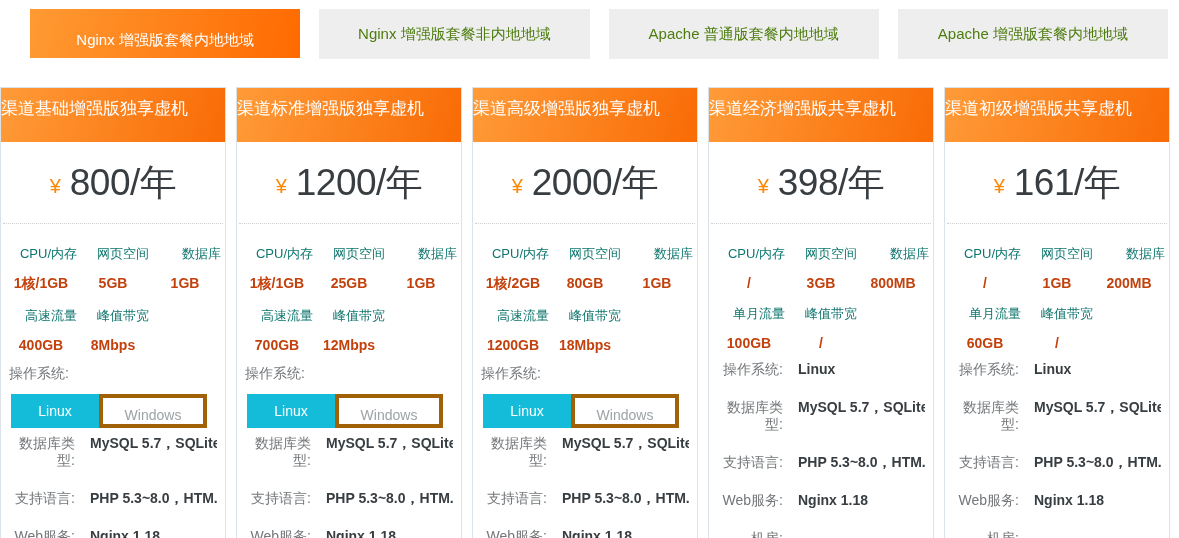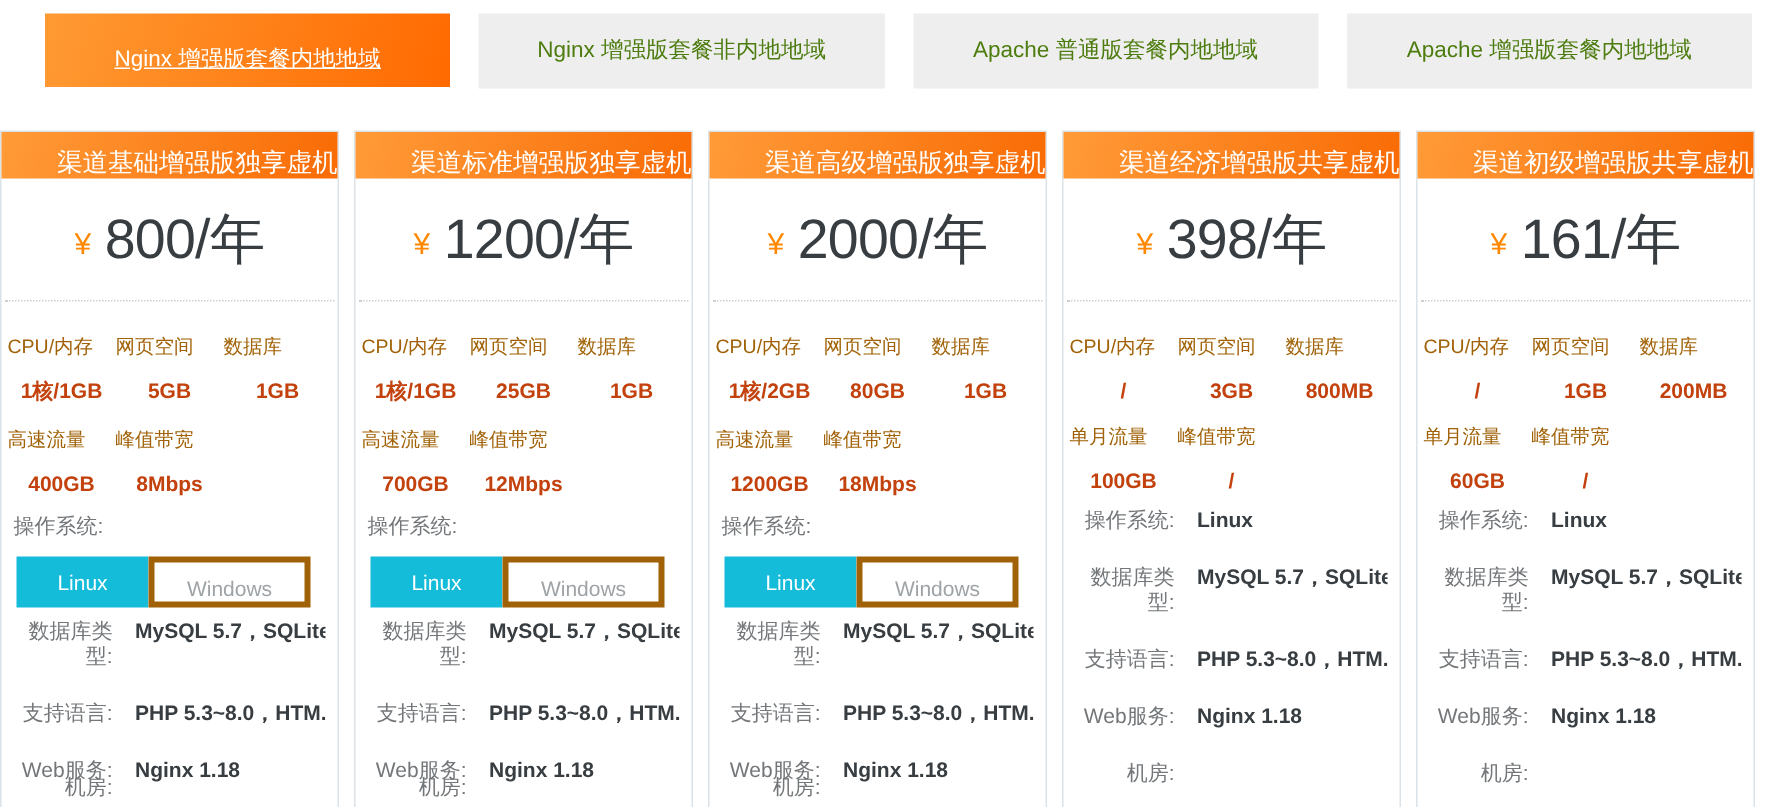--- a/index.html
+++ b/index.html
@@ -4,35 +4,35 @@
 <style>
   * { margin:0; padding:0; box-sizing:border-box; }
   html,body { width:1179px; height:538px; overflow:hidden; background:#fff;
     font-family:"Liberation Sans", sans-serif; }
 
   
   .tabs { display:flex; align-items:center; gap:19px; padding:3px 11px 0 30px; height:64px; }
   .tab { flex:1; height:50px; line-height:50px; text-align:center;
     background:#eeeeee; color:#4d7c0f; font-size:15px; cursor:pointer; white-space:nowrap; }
   .tab.active { height:49px; line-height:61px;
-    background:linear-gradient(105deg,#ff9a33 0%,#ff6a00 100%); color:#fff;text-decoration:underline; }
+    background:linear-gradient(105deg,#ff9a33 0%,#ff6a00 100%); color:#fff; }
 
   
   .cards { display:flex; gap:10px; padding:23px 9px 0 0; align-items:flex-start; }
   .card { flex:1; border:1px solid #dbe2e8; background:#fff; height:492px; min-width:0; }
-  .card-header { height:31px; line-height:41px; text-align:right; color:#fff;
+  .card-header { height:54px; line-height:41px; text-align:left; color:#fff;
     font-size:17px; font-weight:500; white-space:nowrap; overflow:hidden;
     background:linear-gradient(105deg,#ff9b38 0%,#f96b05 100%); }
   .price-block { height:82px; display:flex; align-items:center; justify-content:center;
     border-bottom:1px dotted #cfcfcf; margin:0 2px; }
   .yen { color:#ff8800; font-size:20px; margin-right:9px; padding-top:8px; }
   .amount, .per { font-size:37px; color:#373d41; letter-spacing:-0.5px; }
 
   .specs { display:grid; grid-template-columns:1fr 1fr 1fr; row-gap:14px; margin:21px 4px 0; }
-  .spec-label { font-size:13px; color:#a16207; text-align:left; white-space:nowrap; }
+  .spec-label { font-size:13px; color:#0f766e; text-align:right; white-space:nowrap; }
   .spec-value { font-size:14px; font-weight:bold; color:#c2410c; text-align:center;
     margin-top:12px; white-space:nowrap; }
 
   .os-label { margin:12px 0 0 8px; font-size:14px; color:#73777a; }
   .os-toggle { display:flex; margin:11px 10px 0; }
   .os-btn { height:34px; line-height:34px; text-align:center; font-size:14px; cursor:pointer; }
   .os-btn.active { width:88px; background:#15bcd9; color:#fff; }
   .os-btn.inactive { width:108px; background:#fff; border:4px solid #a16207; color:#9da3a6; }
 
   .rows { padding:0 8px; }

